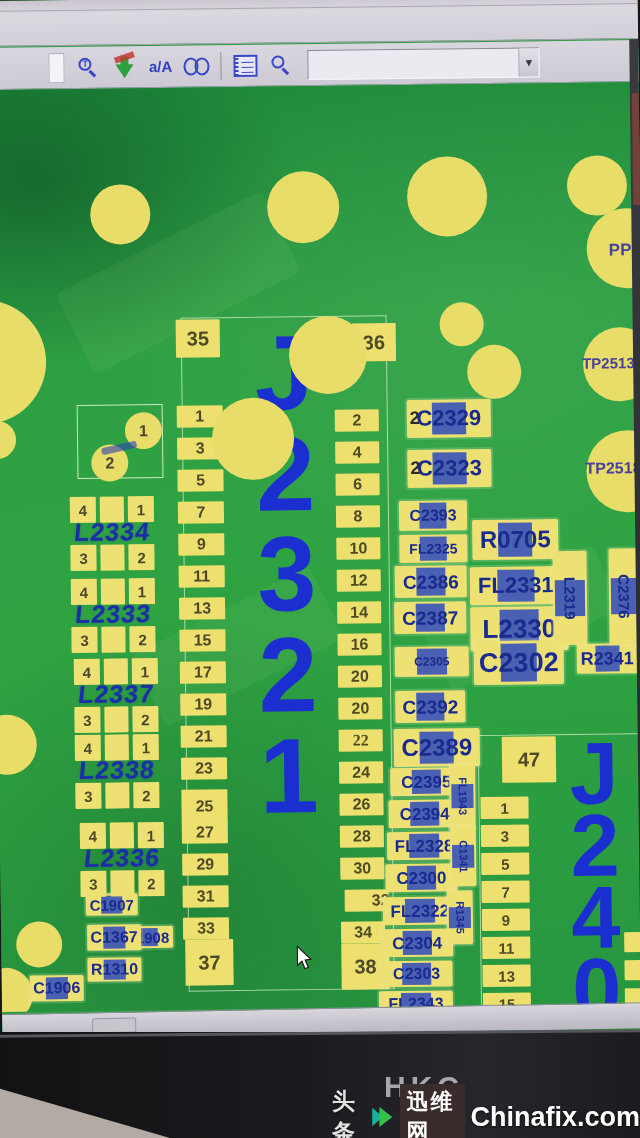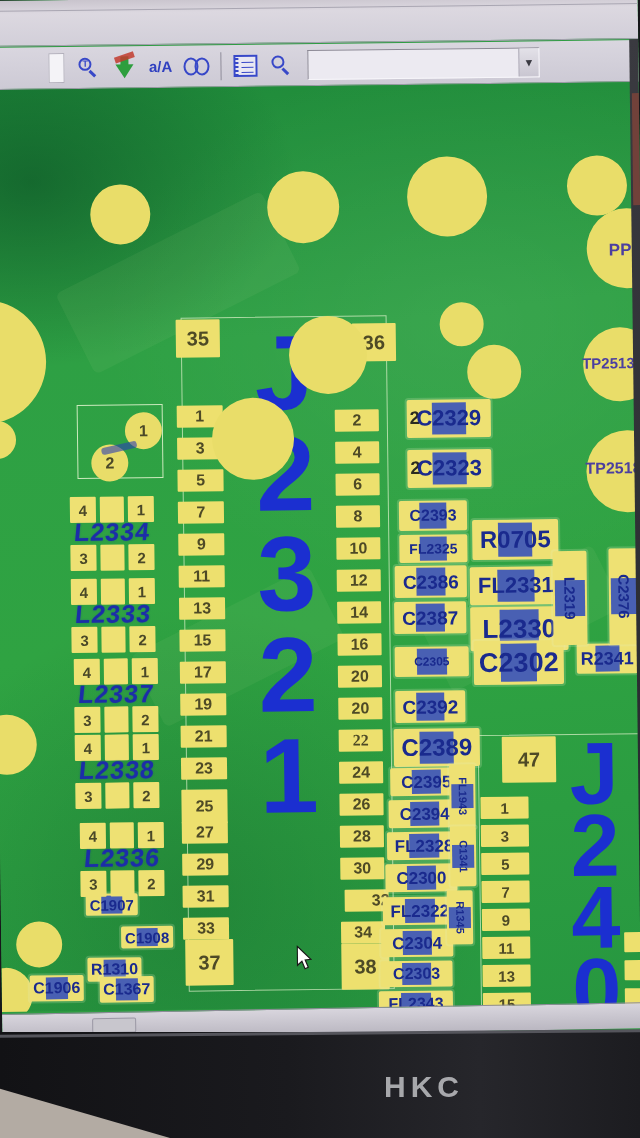--- a/index.html
+++ b/index.html
@@ -261,21 +261,21 @@
           <div class="lbl" style="font-size: 15px;">C1908</div>
         </div>
         <div class="chip" style="left: 86px; top: 869px; width: 54px; height: 24px;">
           <div class="body"></div>
           <div class="lbl" style="font-size: 16px;">R1310</div>
         </div>
         <div class="chip" style="left: 28px; top: 886px; width: 54px; height: 26px;">
           <div class="body"></div>
           <div class="lbl" style="font-size: 16px;">C1906</div>
         </div>
-        <div class="chip" style="left: 86px; top: 888px; width: 54px; height: 26px; margin-left: 12px;">
+        <div class="chip" style="left: 86px; top: 836px; width: 54px; height: 26px;">
           <div class="body"></div>
           <div class="lbl" style="font-size: 16px;">C1367</div>
         </div>
         <div class="chip" style="left: 412px; top: 315px; width: 84px; height: 38px;">
           <div class="body"></div>
           <div class="pnum" style="font-size: 18px;">2</div>
           <div class="lbl" style="font-size: 22px;">C2329</div>
         </div>
         <div class="chip" style="left: 412px; top: 365px; width: 84px; height: 38px;">
           <div class="body"></div>
@@ -443,13 +443,22 @@
       <path d="M1,1 L1,20 L5.5,16 L8.5,23.5 L11.8,22 L8.8,14.8 L14.5,14.2 Z" fill="#ffffff" stroke="#1a1a1a" stroke-width="1.2"></path>
     </svg>
   </div>
 
   <div id="bezel">
     <div class="topline"></div>
   </div>
   <div id="floorwedge"></div>
   <div id="brand">HKC</div>
 
+  <div id="wmark">
+    <span class="wm-pre">头条</span>
+    <svg width="34" height="34" viewBox="0 0 34 34">
+      <path d="M3 4 L18 17 L3 30 Z" fill="#1ab0a0"></path>
+      <path d="M13 3 L31 17 L13 31 Z" fill="#35c24a"></path>
+    </svg>
+    <span class="wm-cn">迅维网</span>
+    <span class="wm-en">Chinafix.com</span>
+  </div>
 </div>
 
 </body></html>

